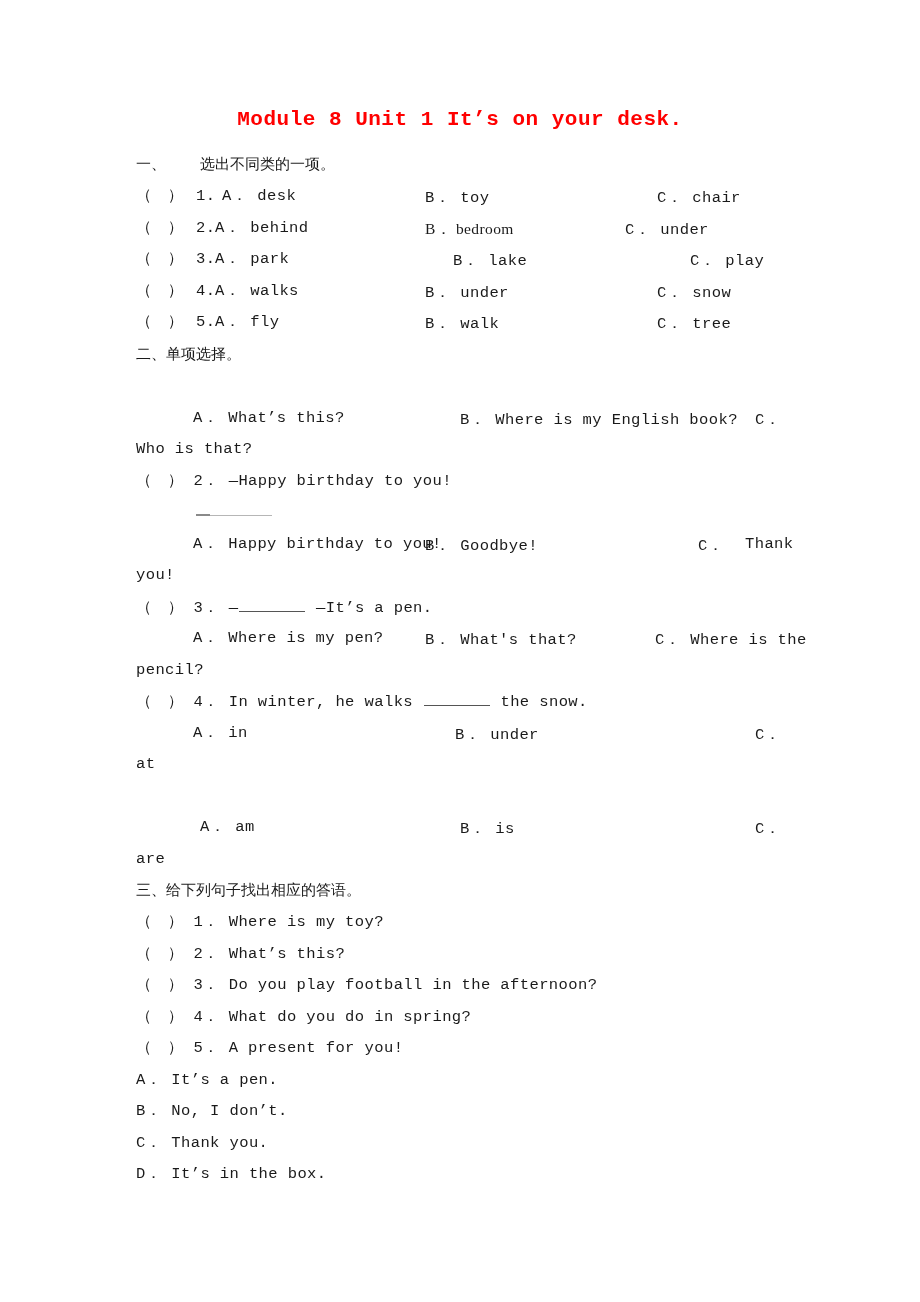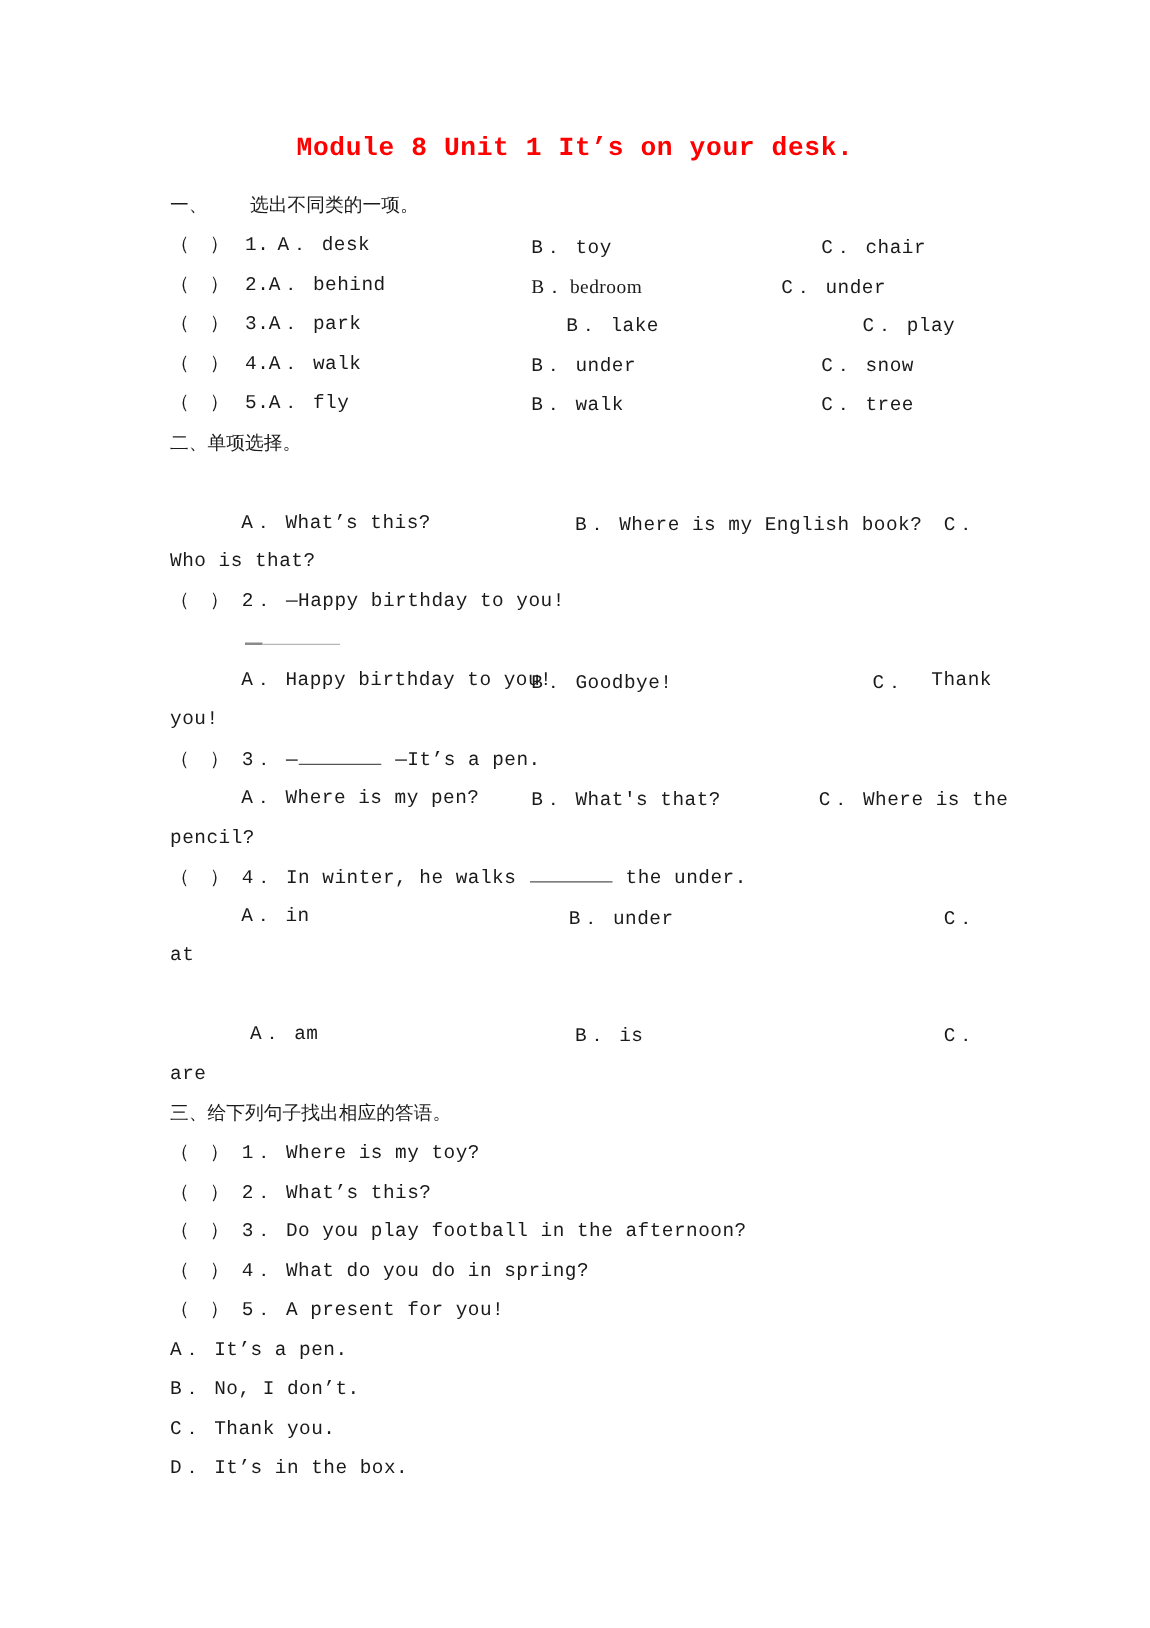--- a/index.html
+++ b/index.html
@@ -105,21 +105,21 @@
   <div class="col" style="left:625px; top:218.5px;">C． under</div>
 
   <div class="line" style="left:136px; top:250px;"><span>（　）</span></div>
   <div class="line" style="left:196px; top:250px;">3.</div>
   <div class="line" style="left:215px; top:250px;">A． park</div>
   <div class="col" style="left:425px; top:250px;margin-left:28px;">B． lake</div>
   <div class="col" style="left:690px; top:250px;">C． play</div>
 
   <div class="line" style="left:136px; top:281.5px;"><span>（　）</span></div>
   <div class="line" style="left:196px; top:281.5px;">4.</div>
-  <div class="line" style="left:215px; top:281.5px;">A． walk</div>
+  <div class="line" style="left:215px; top:281.5px;">A． walks</div>
   <div class="col" style="left:425px; top:281.5px;">B． under</div>
   <div class="col" style="left:657px; top:281.5px;">C． snow</div>
 
   <div class="line" style="left:136px; top:313px;"><span>（　）</span></div>
   <div class="line" style="left:196px; top:313px;">5.</div>
   <div class="line" style="left:215px; top:313px;">A． fly</div>
   <div class="col" style="left:425px; top:313px;">B． walk</div>
   <div class="col" style="left:657px; top:313px;">C． tree</div>
 
   <div class="heading" style="left:136px; top:345px;"><span>二、</span><span>单项选择。</span></div>
@@ -136,21 +136,21 @@
   <div class="col" style="left:698px; top:534.5px;">C．</div>
   <div class="col" style="left:745px; top:534.5px;">Thank</div>
   <div class="line" style="left:136px; top:566px;">you!</div>
 
   <div class="line" style="left:136px; top:597.5px;"><span>（　） 3． —</span><span class="blank" style="width:66px;"></span><span> —It’s a pen.</span></div>
   <div class="line" style="left:193px; top:629px;">A． Where is my pen?</div>
   <div class="col" style="left:425px; top:629px;">B． What's that?</div>
   <div class="col" style="left:655px; top:629px;">C． Where is the</div>
   <div class="line" style="left:136px; top:660.5px;">pencil?</div>
 
-  <div class="line" style="left:136px; top:692px;"><span>（　） 4． In winter, he walks </span><span class="blank" style="width:66px;"></span><span> the under.</span></div>
+  <div class="line" style="left:136px; top:692px;"><span>（　） 4． In winter, he walks </span><span class="blank" style="width:66px;"></span><span> the snow.</span></div>
   <div class="line" style="left:193px; top:723.5px;">A． in</div>
   <div class="col" style="left:455px; top:723.5px;">B． under</div>
   <div class="col" style="left:755px; top:723.5px;">C．</div>
   <div class="line" style="left:136px; top:755px;">at</div>
 
   <div class="line" style="left:200px; top:818px;">A． am</div>
   <div class="col" style="left:460px; top:818px;">B． is</div>
   <div class="col" style="left:755px; top:818px;">C．</div>
   <div class="line" style="left:136px; top:849.5px;">are</div>
 

